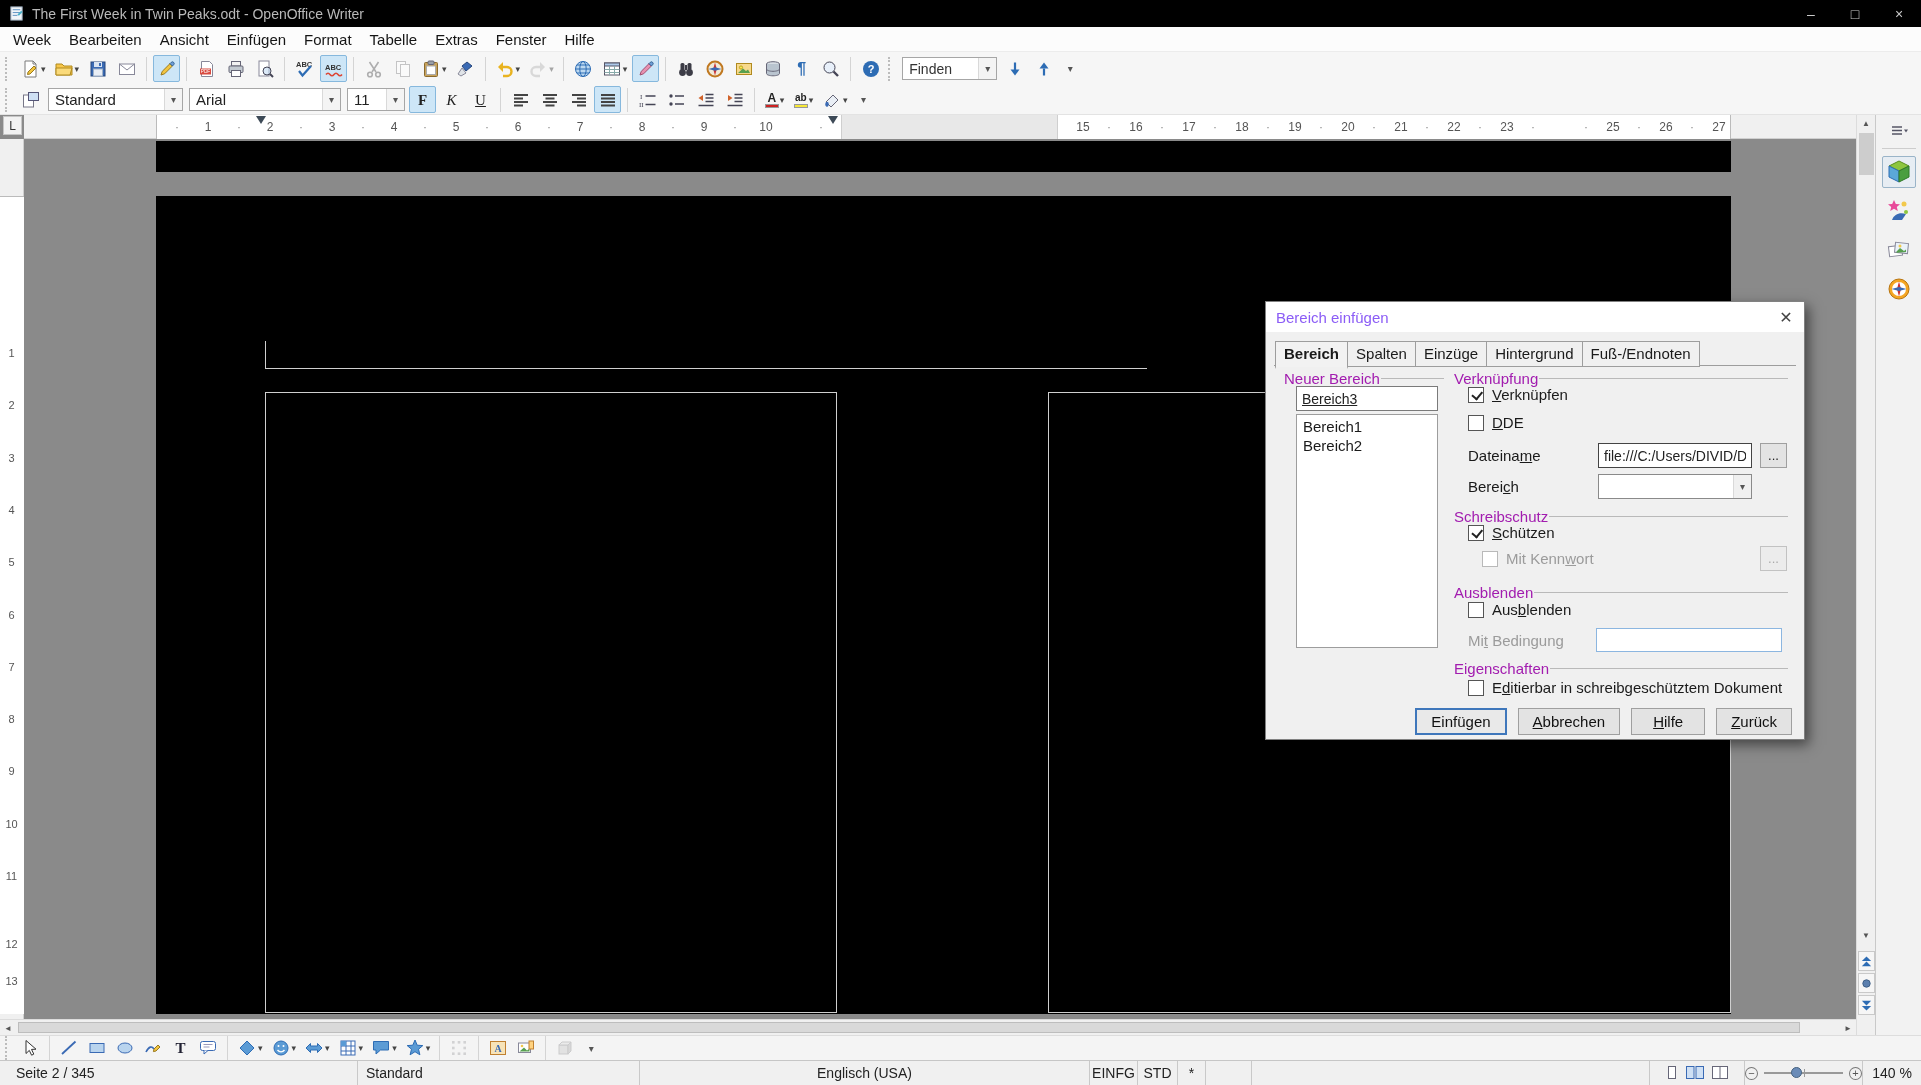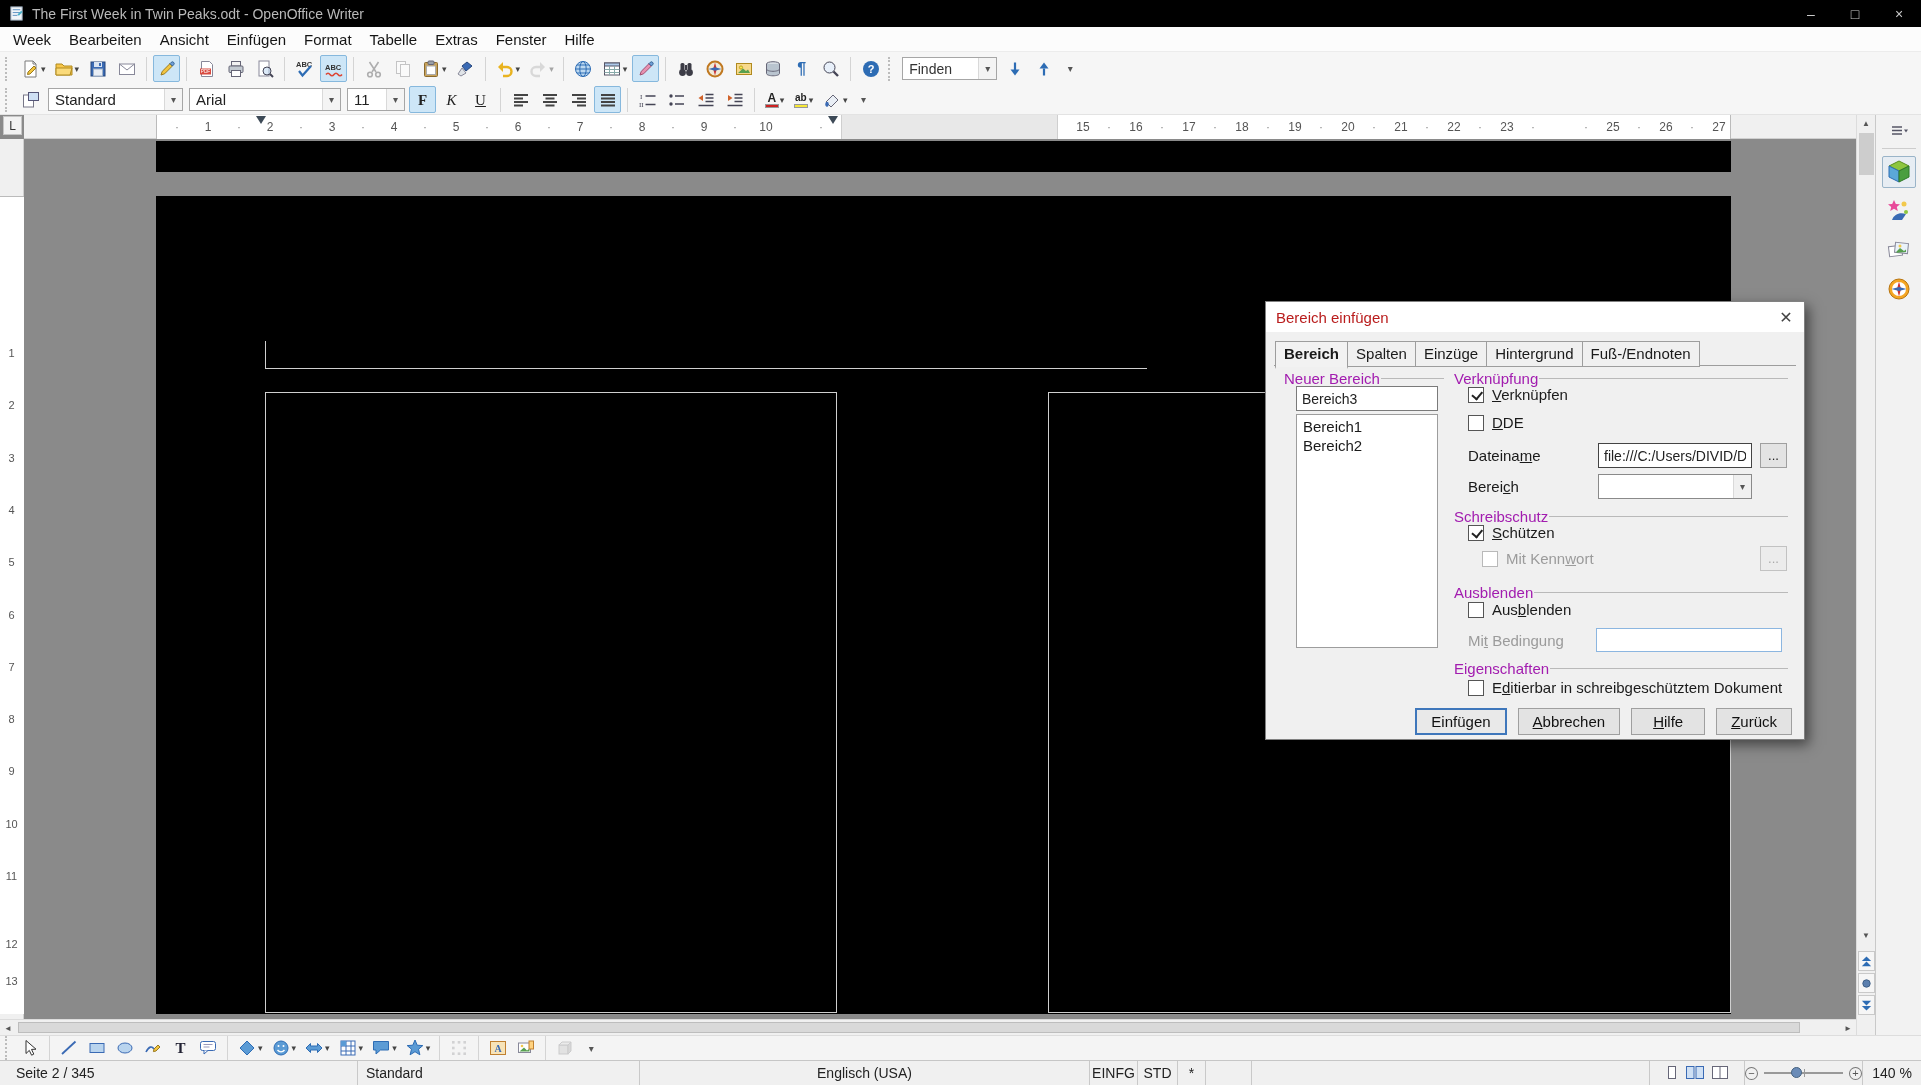--- a/index.html
+++ b/index.html
@@ -98,21 +98,21 @@
   .ztrack{position:relative;width:80px;height:2px;background:#999}
   .ztrack::before{content:"";position:absolute;left:50%;top:-3px;width:1px;height:8px;background:#999}
   .zthumb{position:absolute;left:34%;top:-5px;width:11px;height:11px;border-radius:50%;background:#6b8cb8;border:1px solid #44617f}
   .zbtn{width:13px;height:13px;border-radius:50%;border:1px solid #777;color:#555;display:flex;align-items:center;
     justify-content:center;font-size:11px;line-height:1}
 
   
   #dialog{position:absolute;left:1265px;top:301px;width:540px;height:439px;background:#f0f0f0;
     border:1px solid #818181;box-shadow:4px 5px 12px rgba(0,0,0,.5);font-size:15px;z-index:50}
   .dlg-titlebar{position:absolute;left:0;top:0;right:0;height:30px;background:#fff;display:flex;align-items:center;
-    padding-left:10px;color:#b91c1c}
+    padding-left:10px;color:#8b5cf6}
   .dlg-close{position:absolute;right:0;top:0;width:36px;height:30px;display:flex;align-items:center;justify-content:center;
     color:#444;font-size:16px;background:#fff}
   .dlg-tabs{position:absolute;left:9px;top:39px;display:flex;z-index:2}
   .dlg-tab{padding:3px 8px 4px;border:1px solid #9d9d9d;background:#f0f0f0;font-size:15px;margin-right:-1px}
   .dlg-tab.active{font-weight:bold;border-bottom:2px solid #f0f0f0;margin-bottom:-2px;background:#f2f2f2}
   .dlg-line{position:absolute;left:8px;right:8px;top:63px;border-top:1px solid #9d9d9d}
   .gcap{position:absolute;display:flex;align-items:center;gap:1px;color:#a21caf;white-space:nowrap}
   .gcap .rule{height:1px;background:#b9b9b9;flex:1 1 auto}
   .txt{position:absolute;background:#fff;border:1px solid #7a7a7a;font-size:14px;padding:0 5px;
     font-family:"Liberation Sans",sans-serif;color:#222}
@@ -666,21 +666,21 @@
         <span class="dlg-tab">Einzüge</span>
         <span class="dlg-tab">Hintergrund</span>
         <span class="dlg-tab">Fuß-/Endnoten</span>
       </div>
     <div class="dlg-line"></div>
 
     <div class="gcap" style="left:18px;top:68px;width:160px">
       <span>Neuer Bereich</span>
         <span class="rule"></span>
     </div>
-    <input class="txt" style="left: 30px; top: 84px; width: 142px; height: 25px;" value="Bereich3">
+    <input class="txt" style="left: 30px; top: 84px; width: 142px; height: 25px; text-decoration: underline;" value="Bereich3">
     <div id="dlg-list">
         <div class="list-item">Bereich1</div>
         <div class="list-item">Bereich2</div>
       </div>
 
     <div class="gcap" style="left:188px;top:68px;width:334px">
       <span>Verknüpfung</span>
         <span class="rule"></span>
     </div>
     <div class="cbrow" style="left:202px;top:84px">

